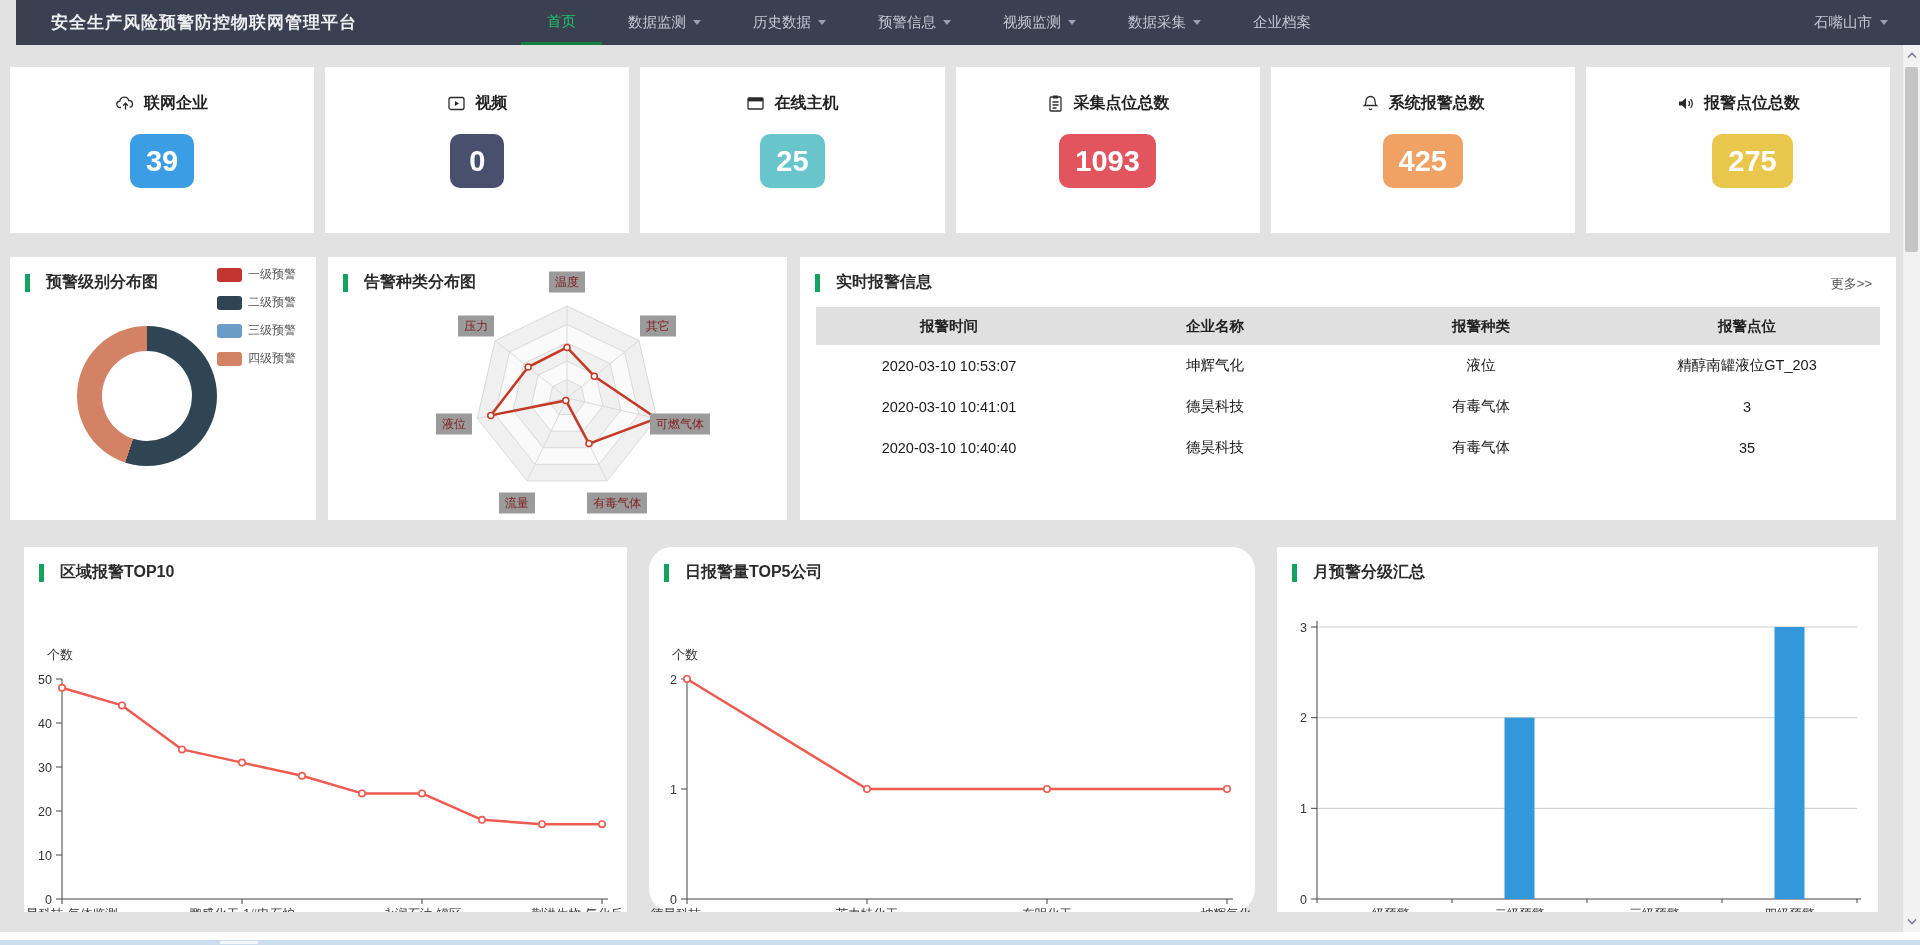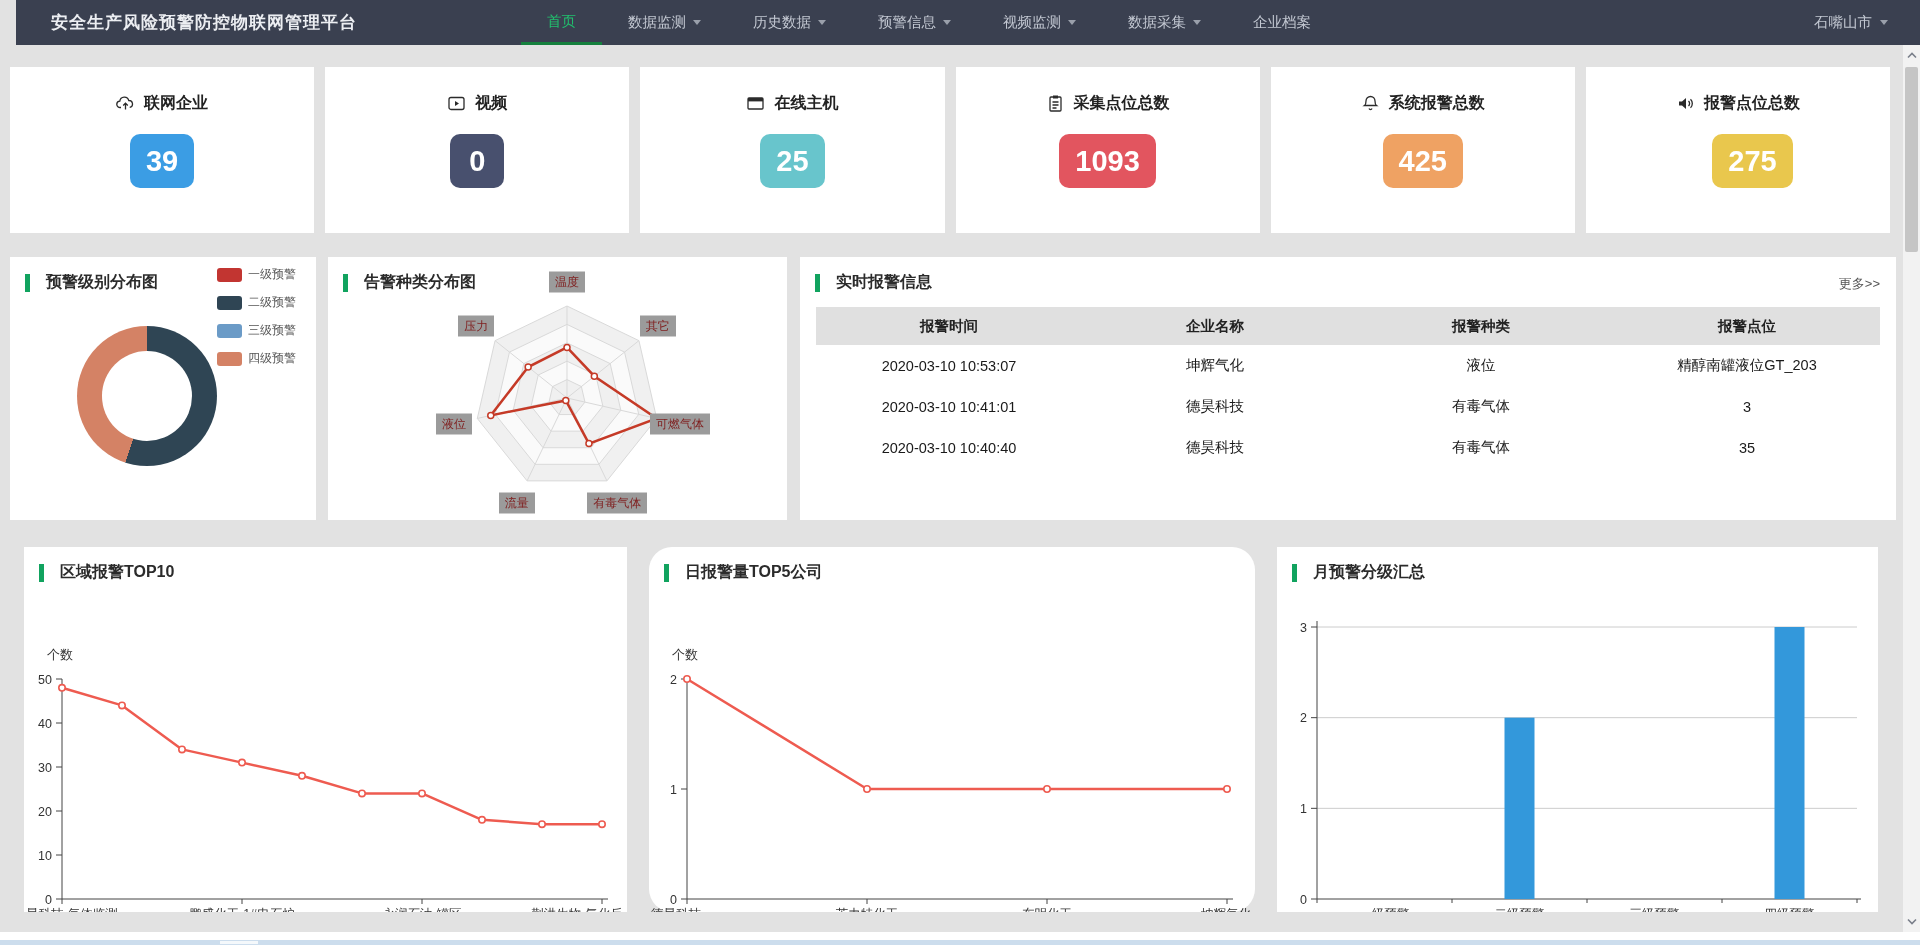--- a/index.html
+++ b/index.html
@@ -38,21 +38,21 @@
   .donut-hole { position:absolute; left:92px; top:94px; width:90px; height:90px; border-radius:50%; background:#fff; }
   .legend { position:absolute; left:207px; top:9px; display:flex; flex-direction:column; gap:11px; }
   .legend-item { display:flex; align-items:center; gap:6px; cursor:pointer; }
   .legend-swatch { width:25px; height:14px; border-radius:3px; }
   .legend-label { font-size:12px; color:#555; }
 
   
   .radar-label { position:absolute; transform:translate(-50%,-50%); background:#9b9b9b; color:#7f1d1d; font-size:12px; padding:2px 6px; border-radius:0; white-space:nowrap; }
 
   
-  .more-link { position:absolute; right:16px; top:18px; font-size:13px; color:#555; cursor:pointer; text-decoration:none;text-align:right; }
+  .more-link { position:absolute; right:24px; top:18px; font-size:13px; color:#555; cursor:pointer; text-decoration:none;text-align:right; }
   .rt-table { position:absolute; left:16px; top:50px; width:1064px; border-collapse:collapse; table-layout:fixed; }
   .rt-table th { background:#e0e0e0; height:38px; font-size:14.5px; font-weight:bold; color:#222; text-align:center; }
   .rt-table td { height:41px; font-size:14.5px; color:#1a1a1a; text-align:center; background:#fff;margin-top:24px; }
 
   .chart-svg { position:absolute; left:0; top:0; }
 
   
   .vscroll { position:absolute; right:0; top:45px; width:17px; height:887px; background:#f2f2f2; z-index:10; }
   .vscroll-arrow { position:absolute; left:0; width:17px; height:17px; display:flex; align-items:center; justify-content:center; color:#7a7f8a; cursor:pointer; }
   .vscroll-thumb { position:absolute; left:2px; width:13px; border-radius:2px; background:#c5c5c5; cursor:pointer; }

